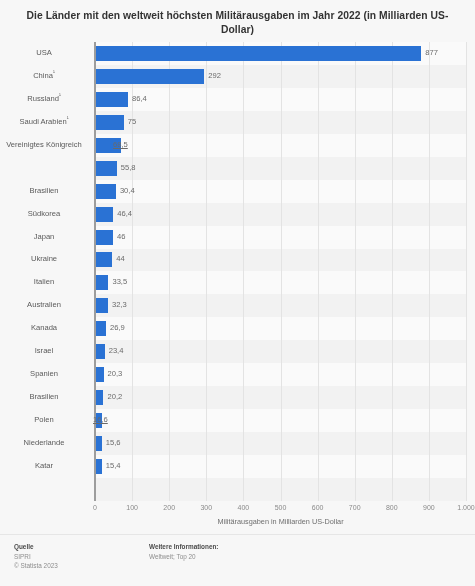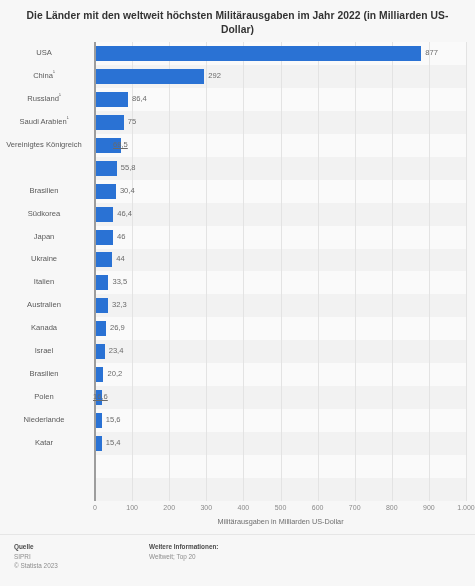--- a/index.html
+++ b/index.html
@@ -290,20 +290,25 @@
           <div class="row-label">Kanada</div>
           <div class="bar" style="width: 9.9799px;"></div>
           <div class="bar-value" style="left: 109.98px;">26,9</div>
         </div>
         <div class="row">
           <div class="row-label">Israel</div>
           <div class="bar" style="width: 8.6814px;"></div>
           <div class="bar-value" style="left: 108.681px;">23,4</div>
         </div>
         <div class="row">
+          <div class="row-label">Spanien</div>
+          <div class="bar" style="width: 7.5313px;"></div>
+          <div class="bar-value" style="left: 107.531px;">20,3</div>
+        </div>
+        <div class="row">
           <div class="row-label">Brasilien</div>
           <div class="bar" style="width: 7.4942px;"></div>
           <div class="bar-value" style="left: 107.494px;">20,2</div>
         </div>
         <div class="row">
           <div class="row-label">Polen</div>
           <div class="bar" style="width: 6.1586px;"></div>
           <div class="bar-value" style="left: 93px; text-decoration: underline;">16,6</div>
         </div>
         <div class="row">

